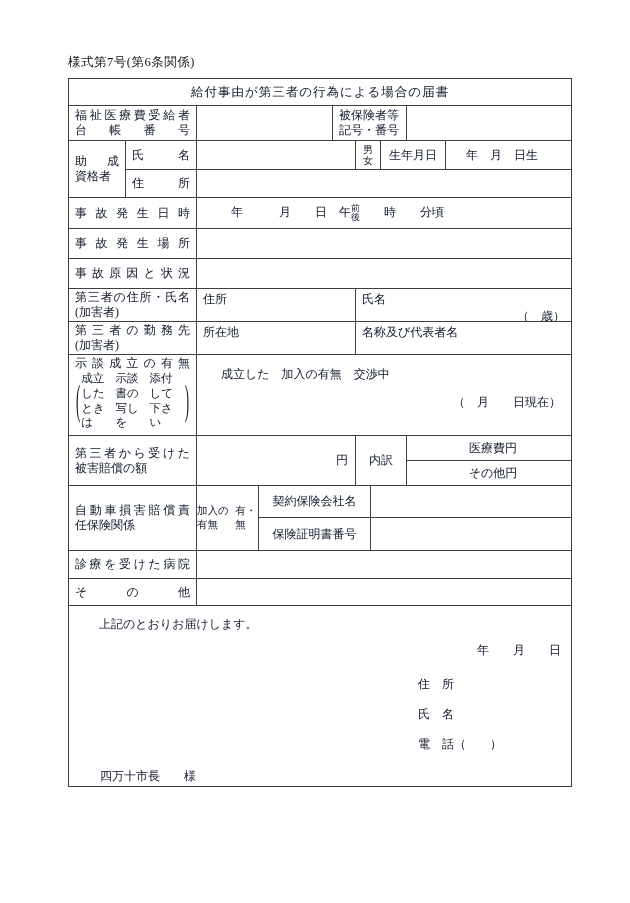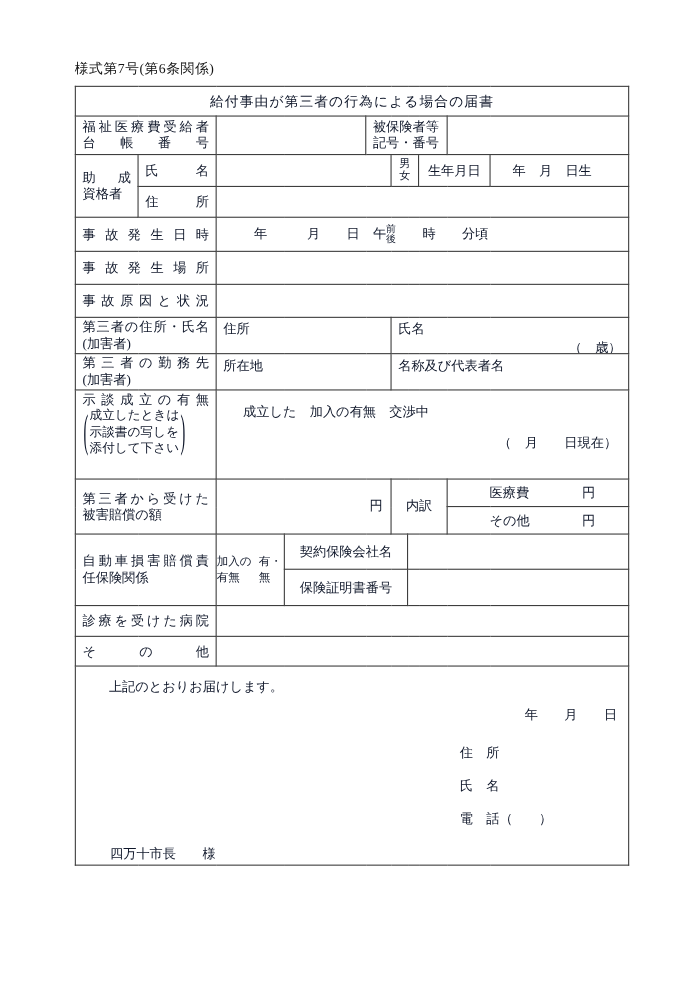--- a/index.html
+++ b/index.html
@@ -28,25 +28,25 @@
   .vt { vertical-align:top; }
   .p26 { padding:2px 6px; }
   .sexstack { display:flex; flex-direction:column; align-items:center; font-size:10px; line-height:11px; }
   .dt { padding-left:34px; }
   .ministack { display:inline-flex; flex-direction:column; font-size:9px; line-height:9.5px; vertical-align:middle; text-align:center; }
   .birth { padding-left:20px; }
   .split { height:28px; display:flex; flex-direction:column; justify-content:space-between; padding:2px 6px; }
   .split .tr { text-align:right; }
   .brkt { display:flex; align-items:center; justify-content:flex-start; }
   .paren { font-size:13px; transform:scaleY(3.2); transform-origin:center; line-height:14px; padding:0 1px; }
-  .brkt-lines { display:flex; flex-direction:column; font-size:11.5px; line-height:14.8px; }
+  .brkt-lines { display:flex; flex-direction:row; font-size:11.5px; line-height:14.8px; }
   .setbox { height:65px; display:flex; flex-direction:column; justify-content:space-between; padding:11px 10px 9px 24px; }
   .setbox .asof { text-align:right; }
   .yenr { text-align:right; padding-right:7px; }
-  .duo { display:flex; justify-content:space-between; padding:0 30px 0 38px; }
+  .duo { display:flex; justify-content:center; padding:0 30px 0 38px; }
   .joinbox { height:60px; display:flex; flex-direction:row; justify-content:space-around; align-items:center; font-size:10.5px; }
   .fcell { vertical-align:top; }
   .fbox { position:relative; height:179px; font-size:12px; }
   .f-decl { position:absolute; left:30px; top:10px; }
   .f-date { position:absolute; right:10px; top:36px; }
   .f-addr { position:absolute; left:349px; top:70px; }
   .f-name { position:absolute; left:349px; top:100px; }
   .f-phone { position:absolute; left:349px; top:130px; }
   .f-to { position:absolute; left:31px; top:162px; }
 </style>

